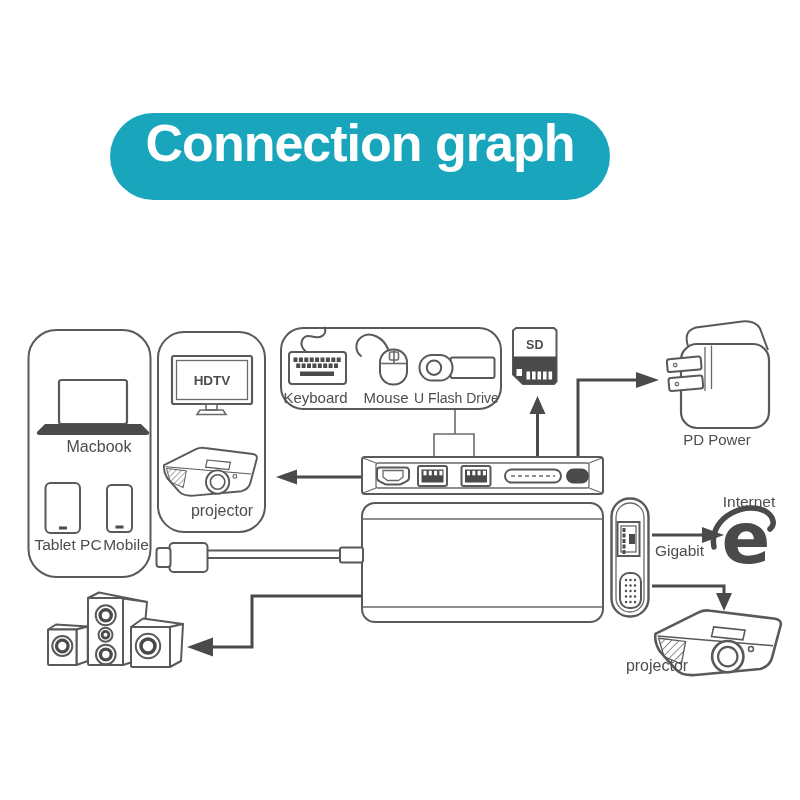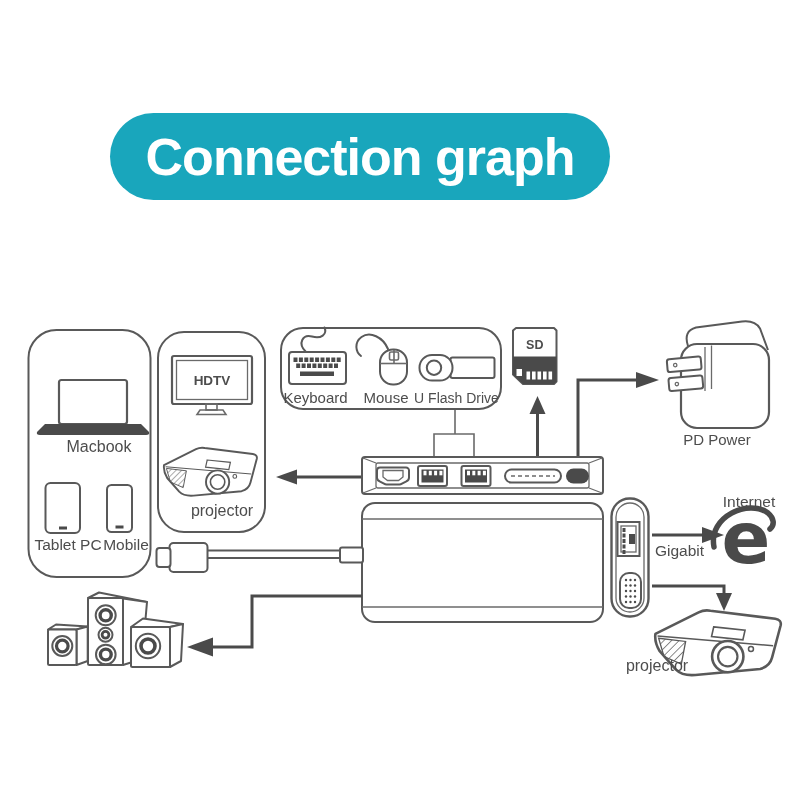--- a/index.html
+++ b/index.html
@@ -1,19 +1,19 @@
 <!DOCTYPE html>
 <html><head>
 <meta charset="utf-8">
 <style>
   html,body{margin:0;padding:0;background:#fff;}
   .stage{position:relative;width:800px;height:800px;background:#fff;overflow:hidden;
          font-family:"Liberation Sans",sans-serif;}
   .title-pill{position:absolute;left:110px;top:113px;width:500px;height:87px;
-              background:#19A6BC;border-radius:44px;display:flex;align-items:center;
+              background:#19A6BC;border-radius:44px;display:flex;align-items:flex-start;
               justify-content:center;}
   .title-pill span{color:#fff;font-size:52px;font-weight:bold;letter-spacing:-1px;
                    font-family:"Liberation Sans",sans-serif;}
   svg{position:absolute;left:0;top:0;}
   .s1{stroke:#6a6a6a;stroke-width:1.3;fill:none;}
   .s15{stroke:#6a6a6a;stroke-width:1.6;fill:none;}
   .s2{stroke:#595959;stroke-width:2;fill:#fff;}
   .s2n{stroke:#595959;stroke-width:2;fill:none;}
   .s22{stroke:#595959;stroke-width:2.2;fill:#fff;}
   .s24{stroke:#595959;stroke-width:2.4;fill:#fff;}

